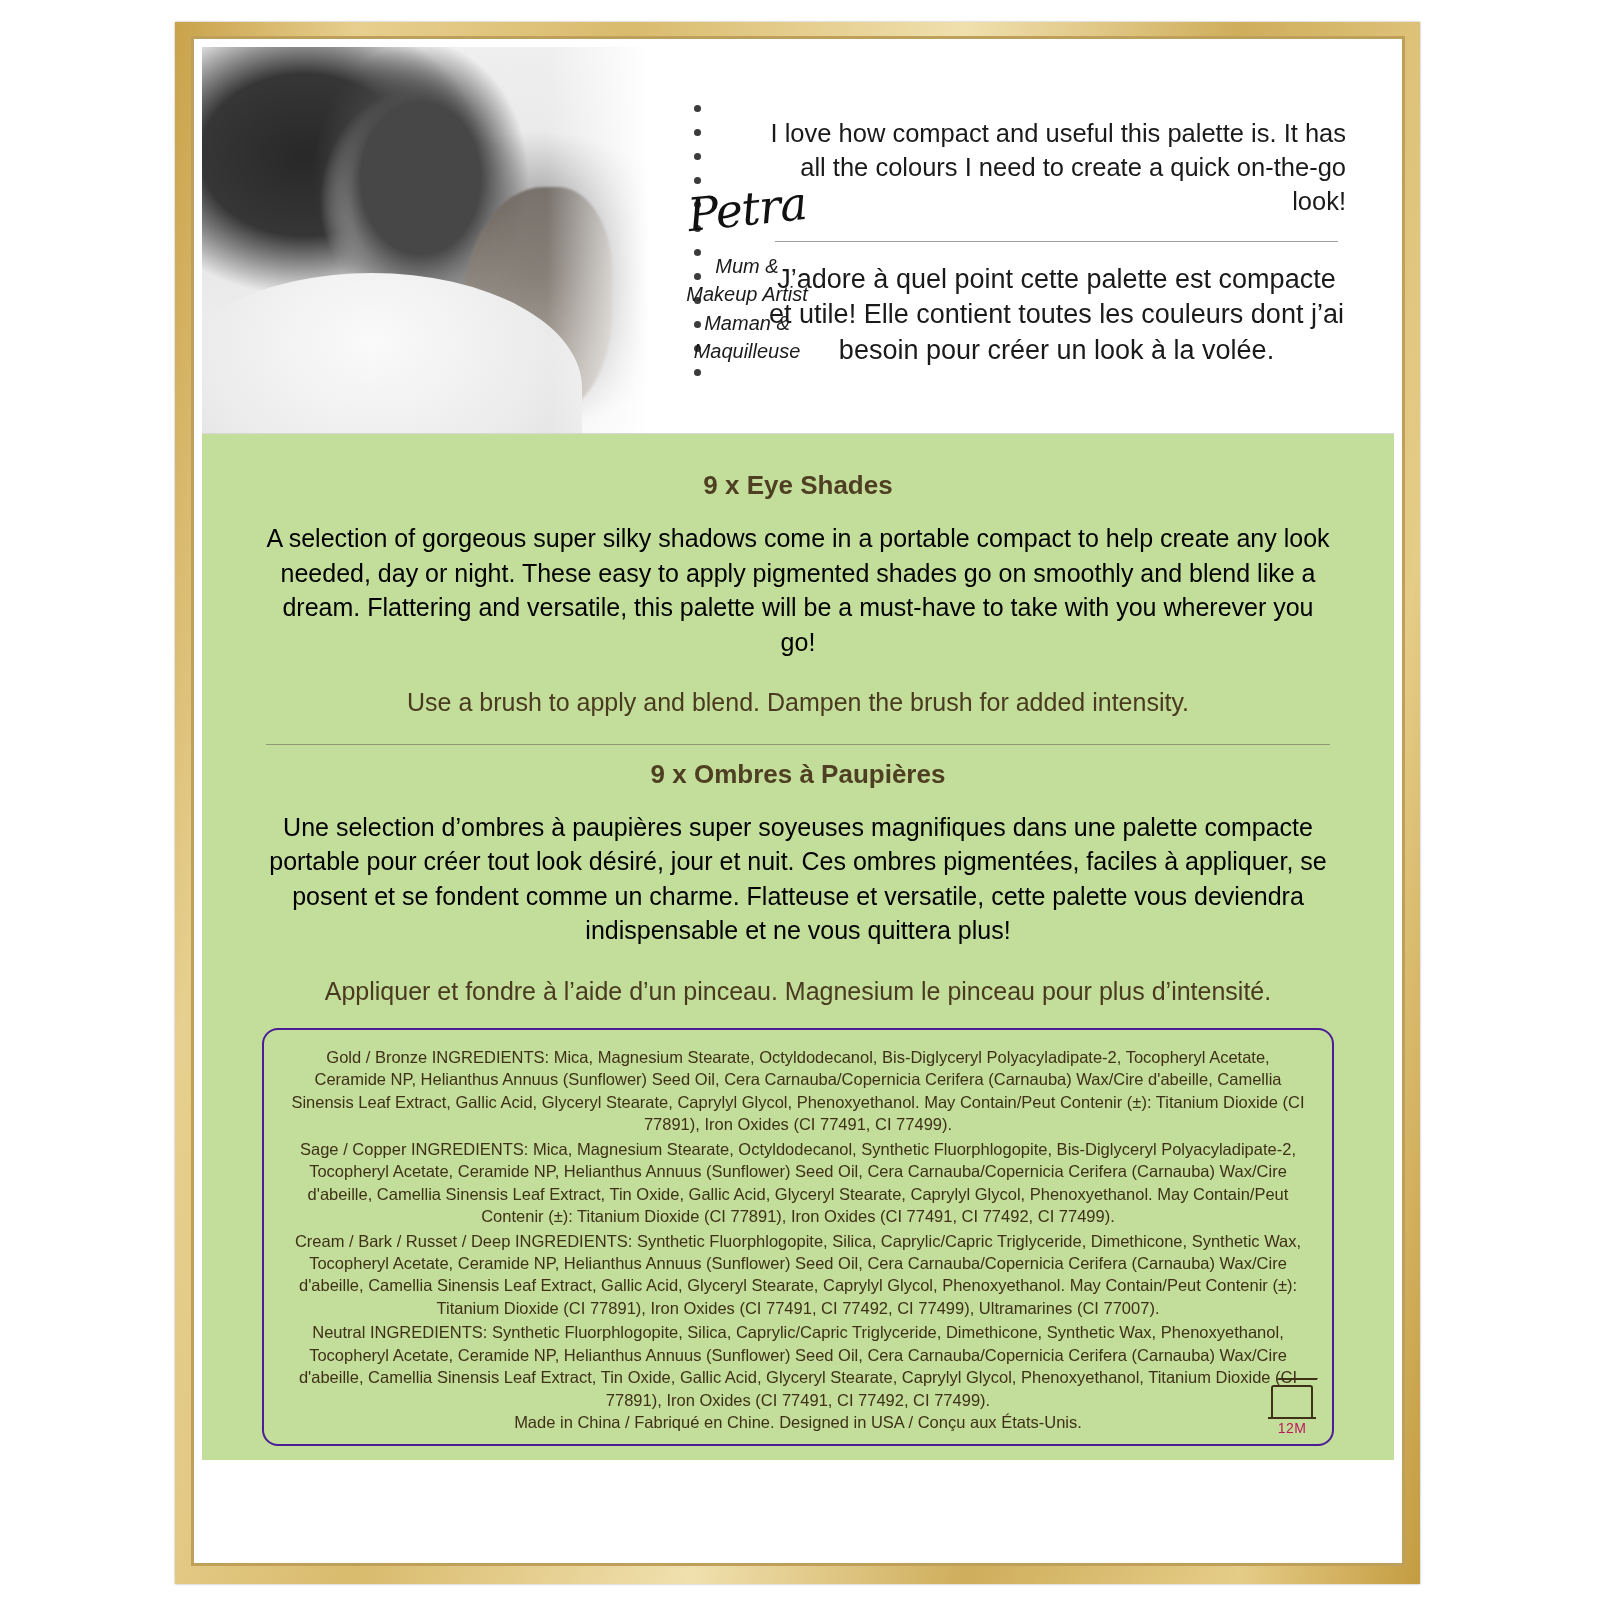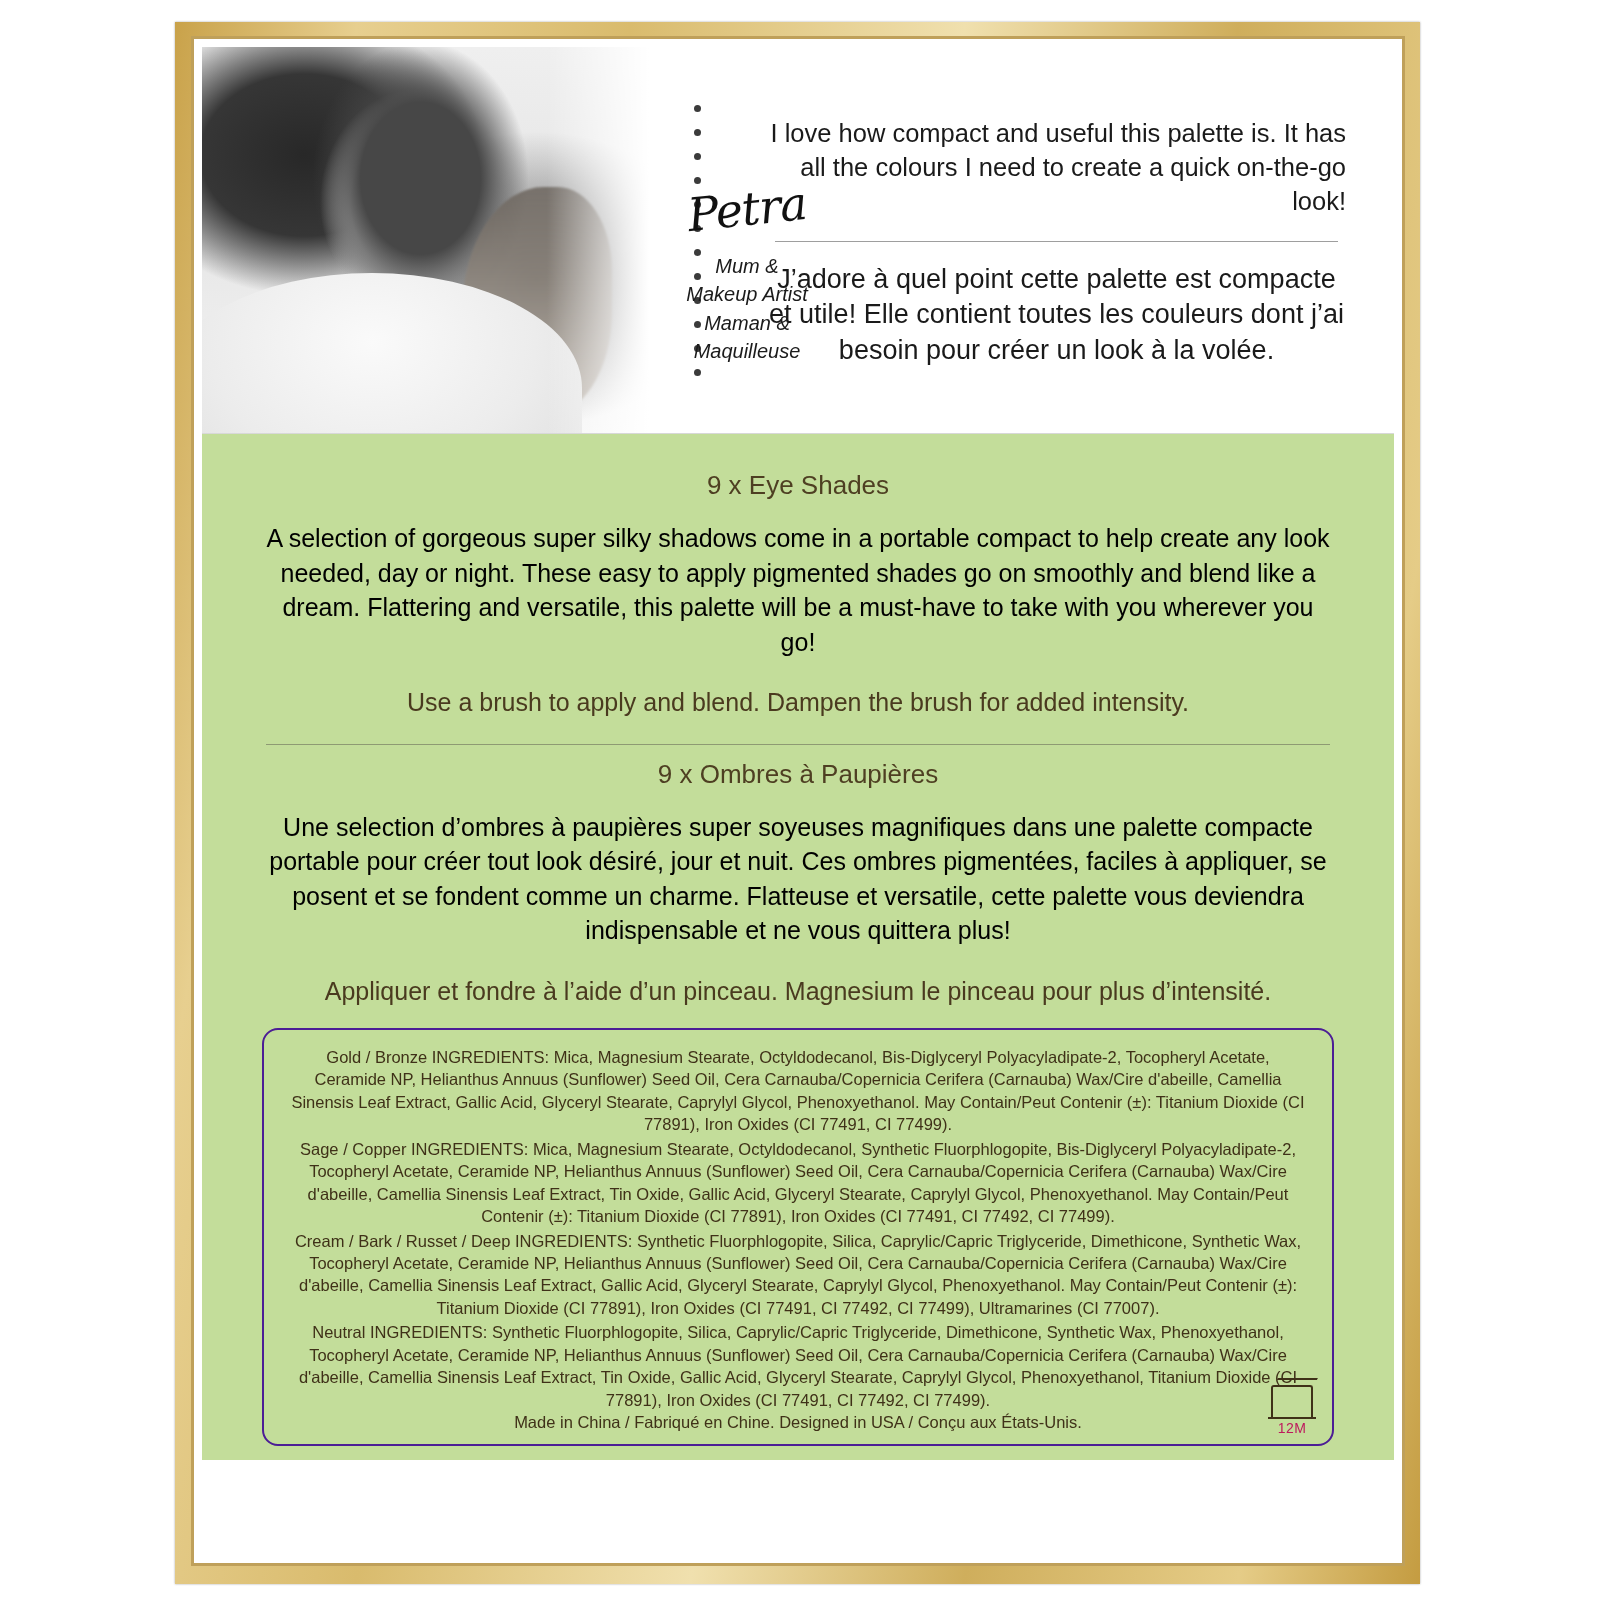--- a/index.html
+++ b/index.html
@@ -164,20 +164,21 @@
     background: #c3dd9a;
     padding: 22px 38px 14px;
     color: #4a3b22;
     min-height: 760px;
   }
   .sec-title {
     text-align: center;
     font-size: 26px;
     color: #4e3f22;
     margin: 14px 0 20px;
+    font-weight: bold;
   }
   .sec-body {
     text-align: center;
     font-size: 25px;
     line-height: 1.38;
     color: #000000;
     padding: 0 22px;
   }
   .sec-note {
     text-align: center;

